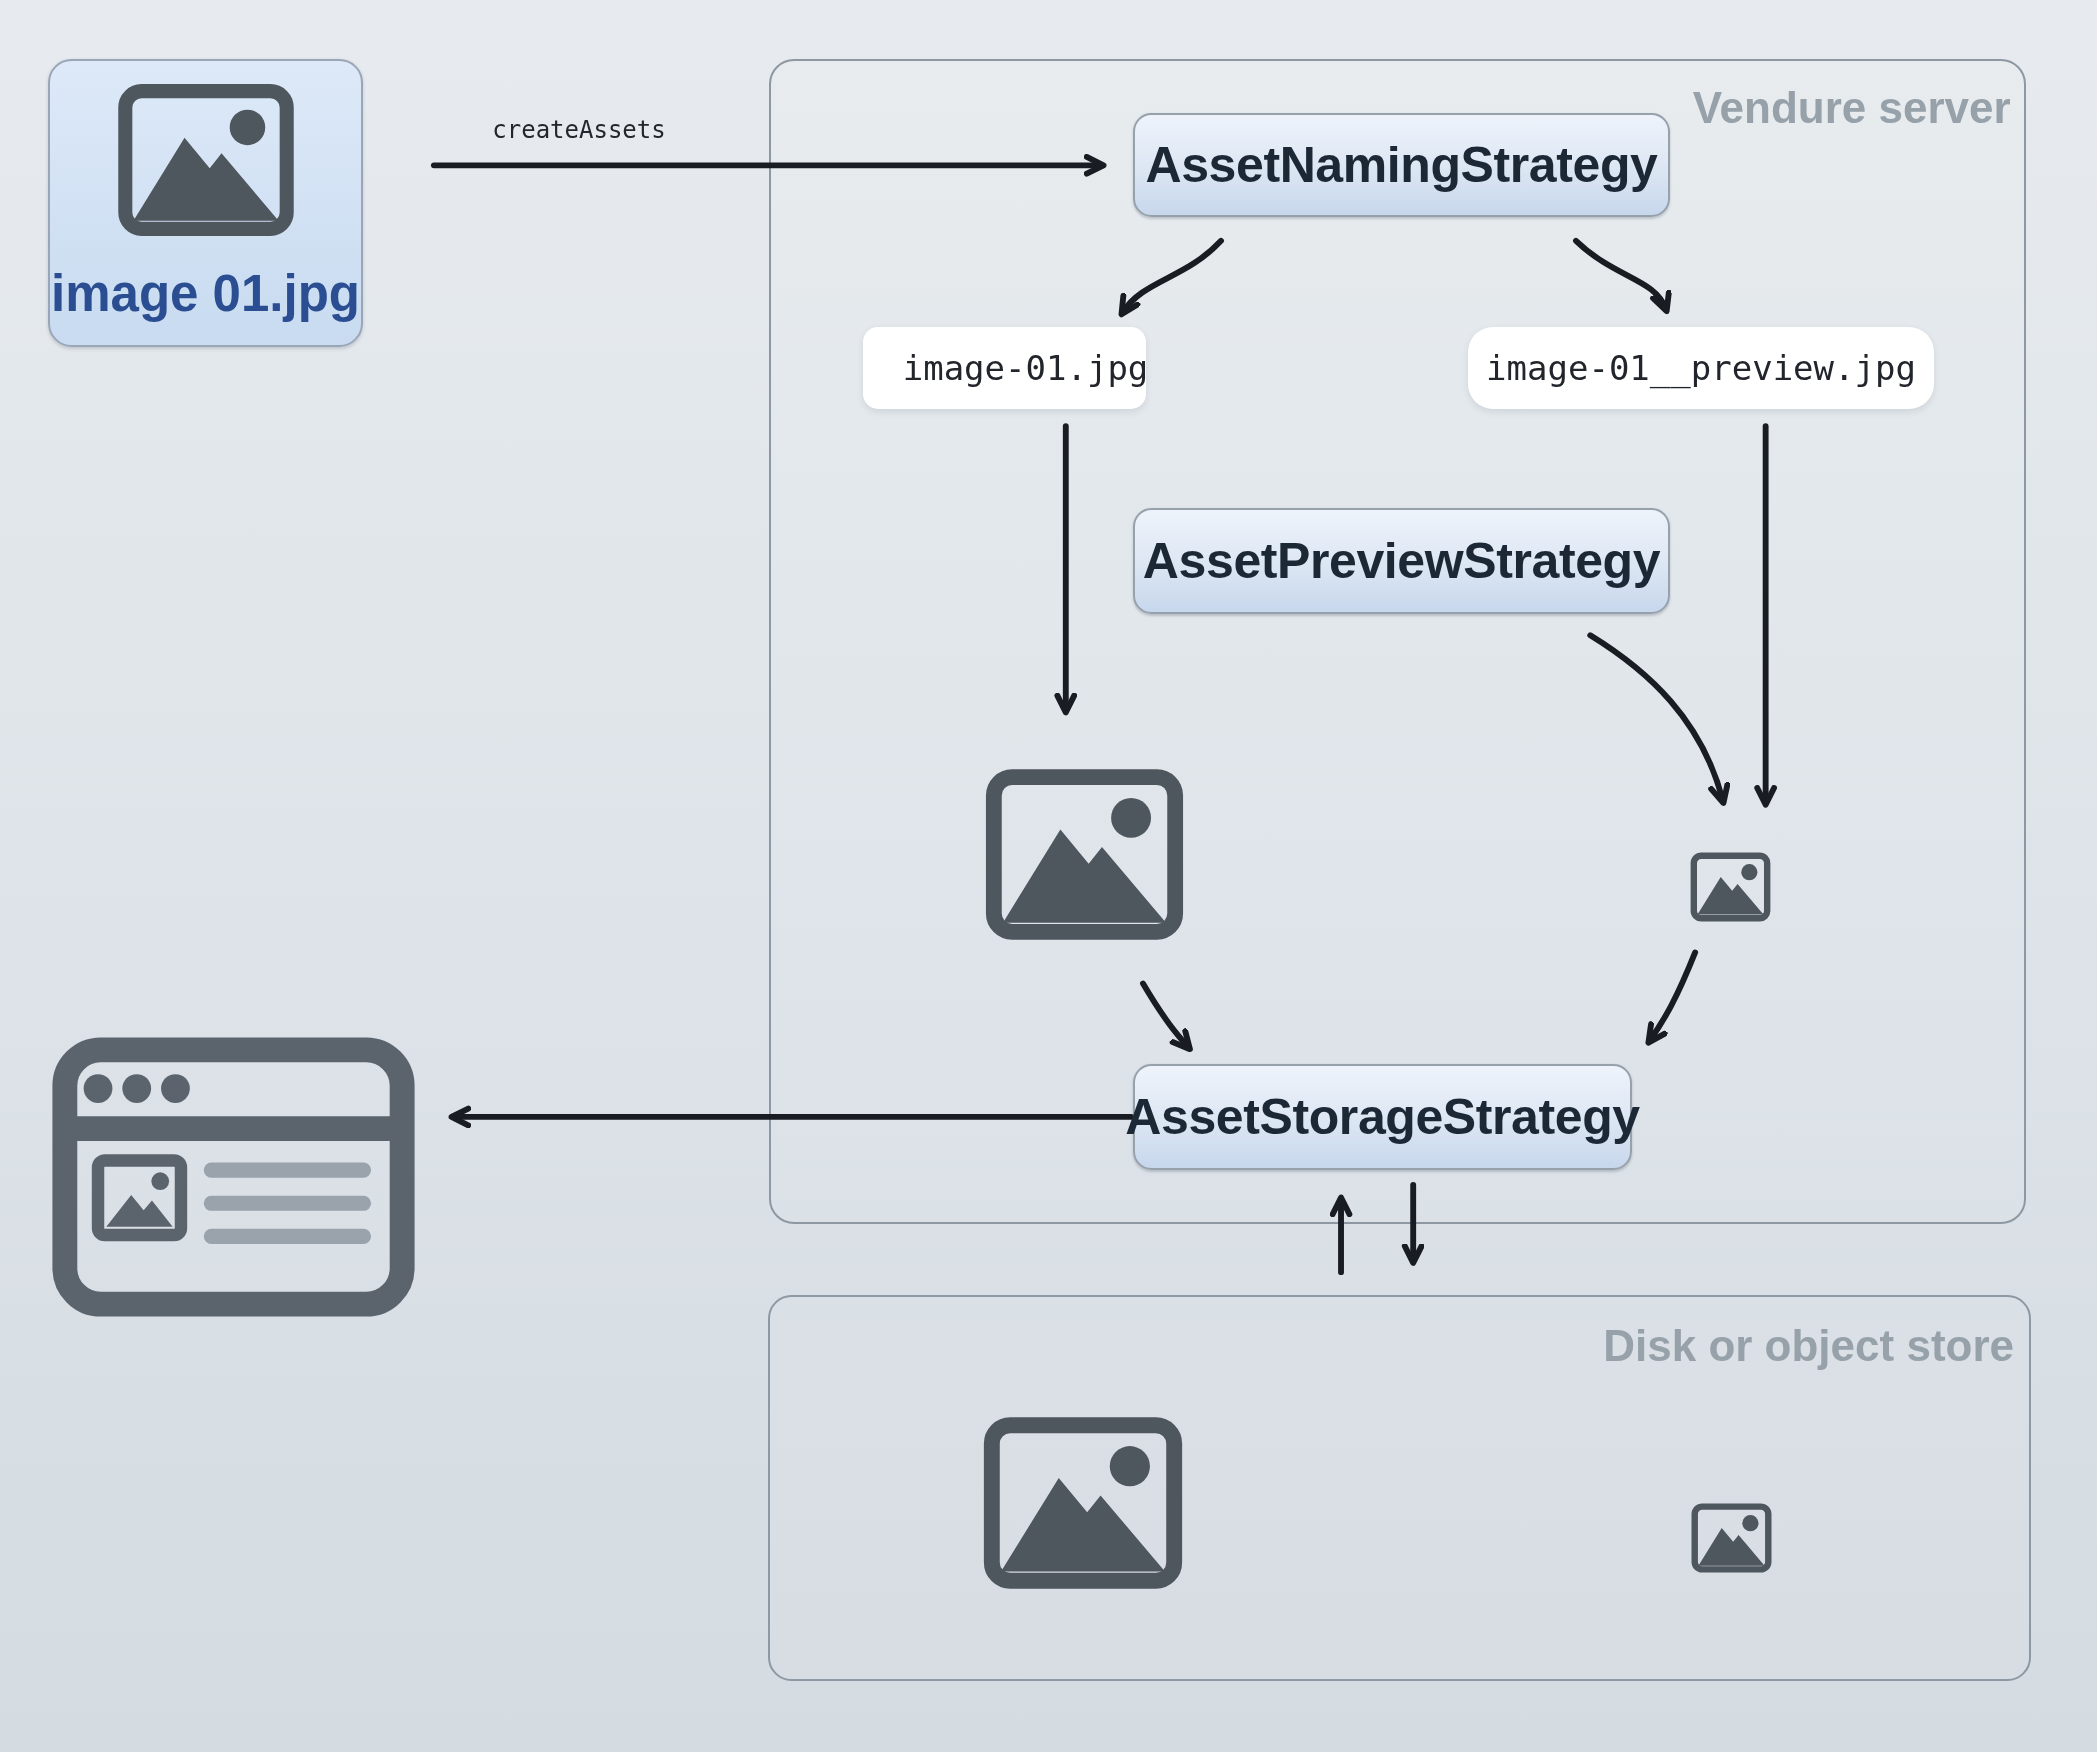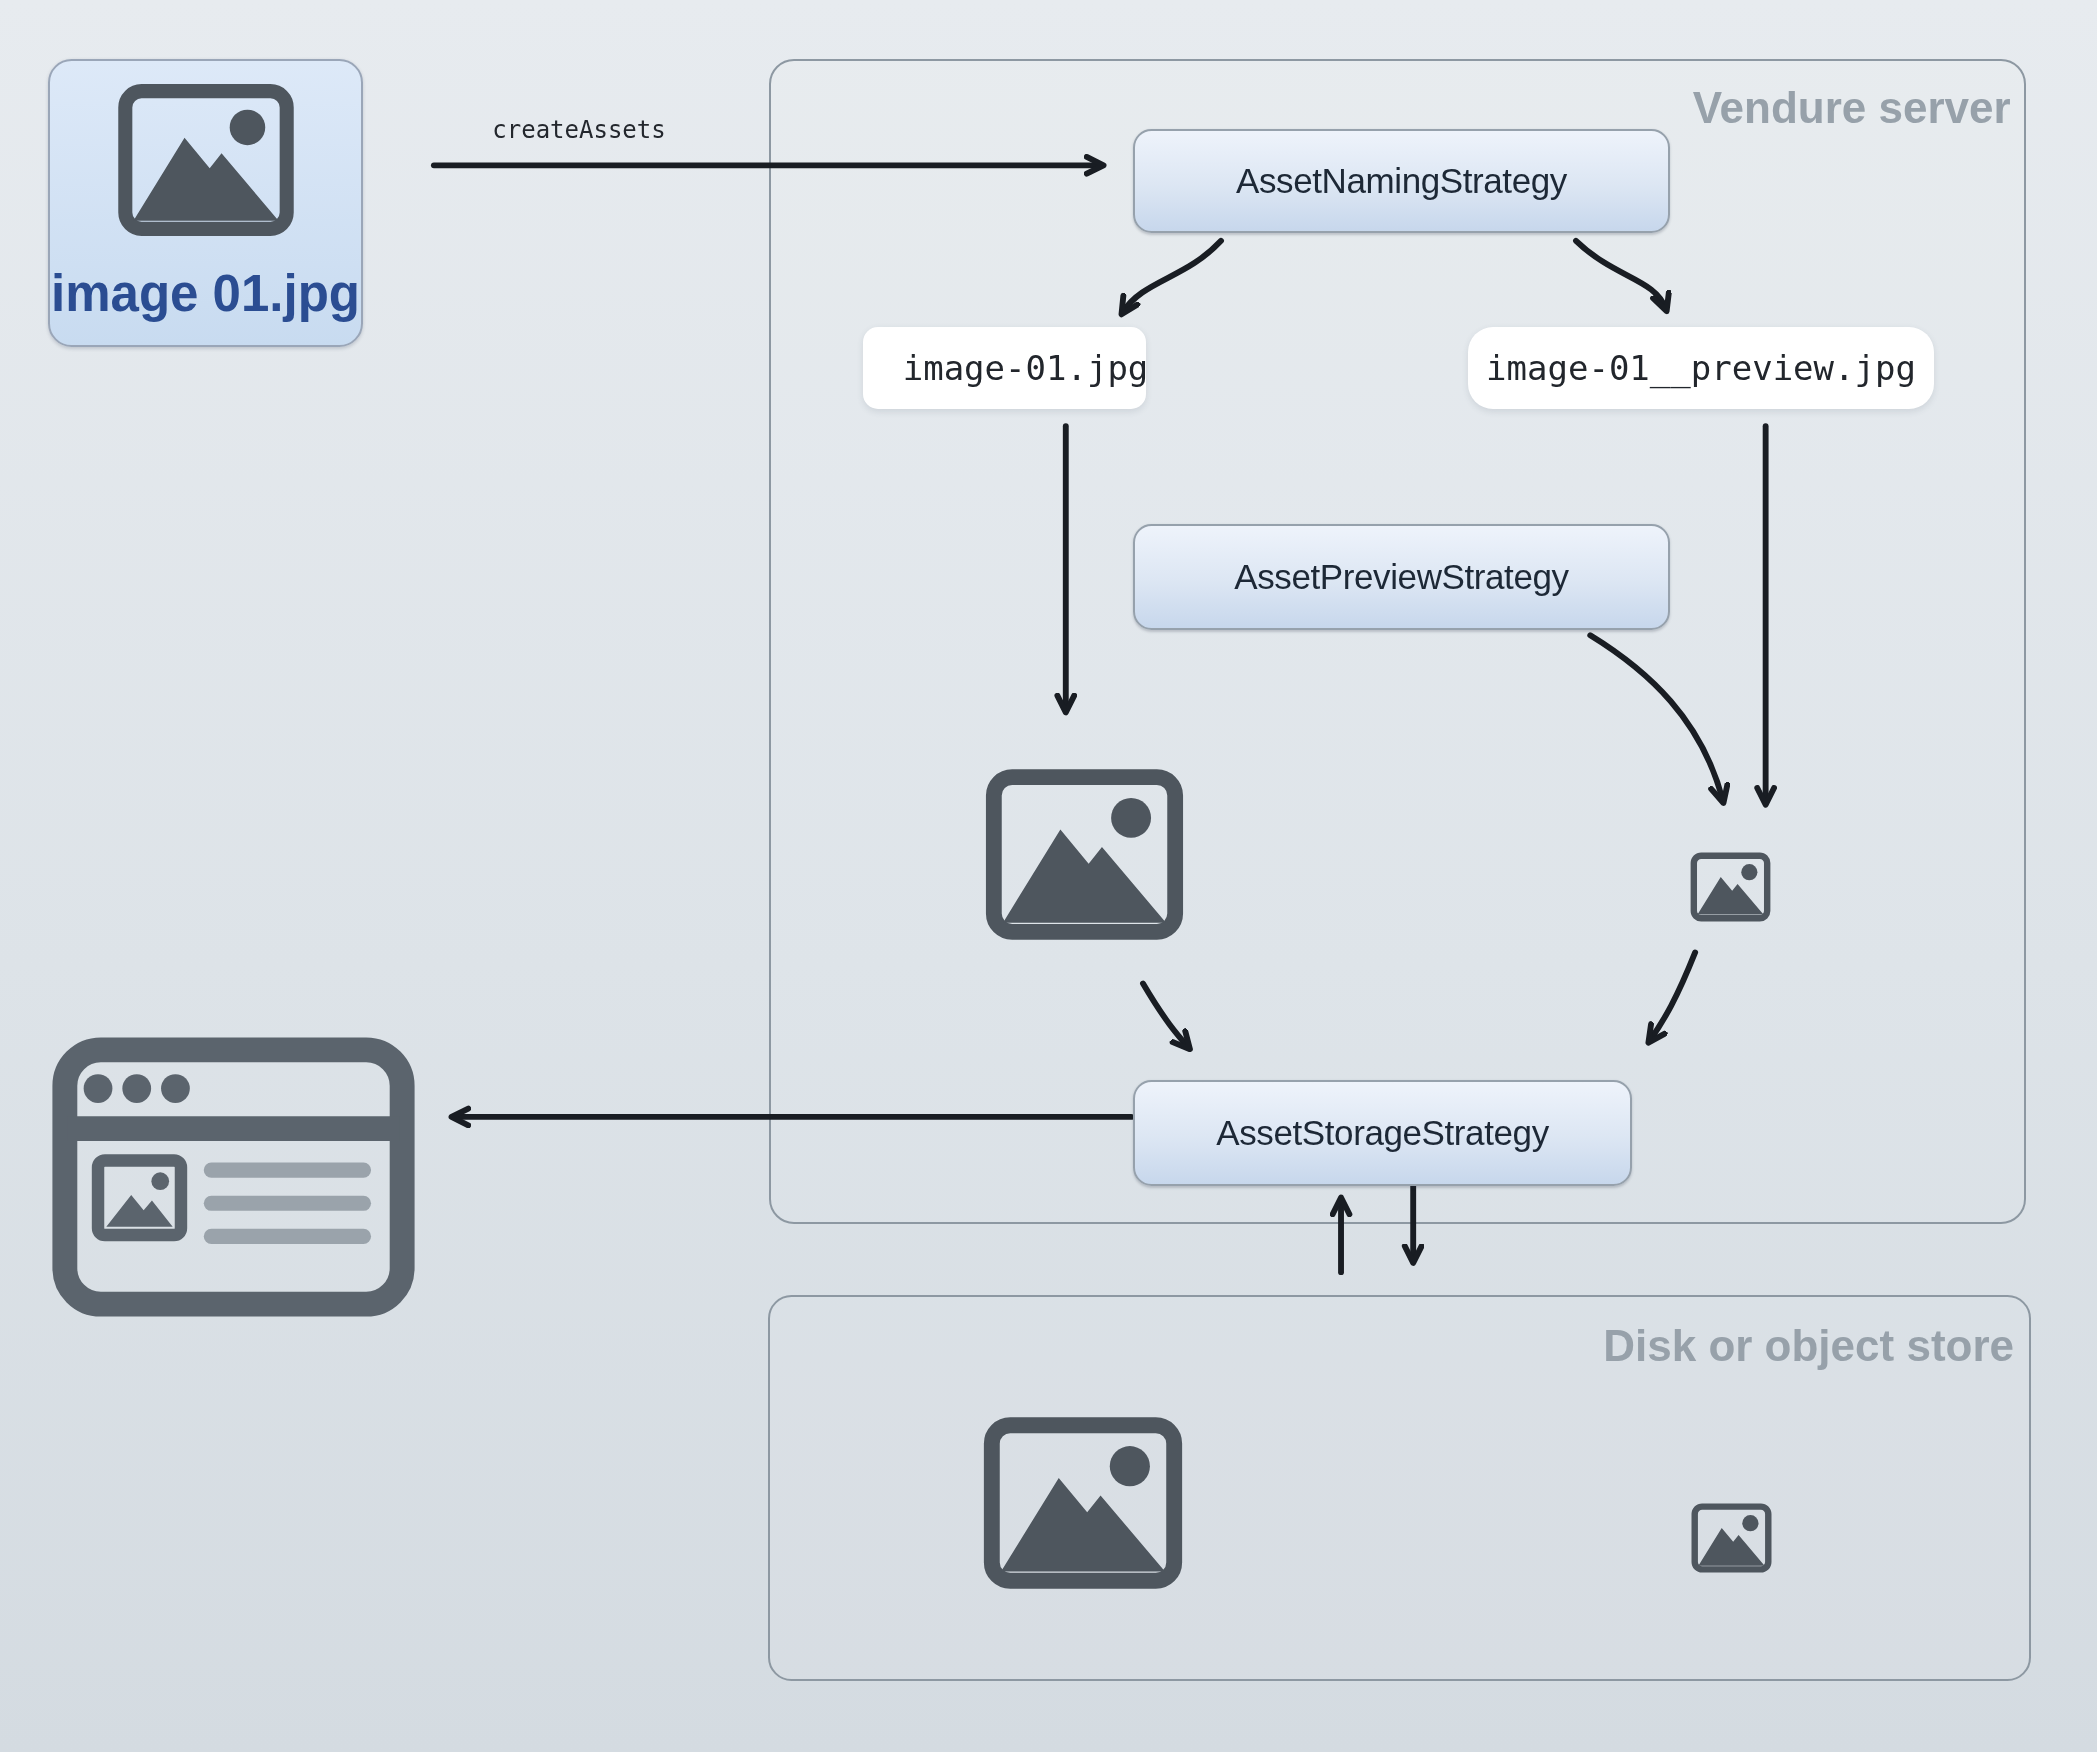--- a/index.html
+++ b/index.html
@@ -47,22 +47,22 @@
     white-space:nowrap;
   }
 
   
   .node{
     display:flex;align-items:center;justify-content:center;
     border:2.5px solid var(--node_border);
     border-radius:18.5px;
     background:linear-gradient(180deg,var(--node_gradient_top) 0%,var(--node_gradient_mid) 55%,var(--node_gradient_bottom) 100%);
     box-shadow:0 1.7px 2.5px rgba(40,50,70,.22);
-    font-weight:normal;font-size:35px;color:var(--node_text);
-    letter-spacing:-0.4px;white-space:nowrap;margin-top:16px;
+    font-weight:bold;font-size:50px;color:var(--node_text);
+    letter-spacing:-0.4px;white-space:nowrap;
   }
 
   
   .source-box{
     display:flex;flex-direction:column;align-items:center;
     border:2.5px solid var(--source_box_border);
     border-radius:23.5px;
     background:linear-gradient(180deg,var(--source_box_gradient_top) 0%,var(--source_box_gradient_bottom) 100%);
     box-shadow:0 1.7px 3.4px rgba(40,50,70,.18);
   }

